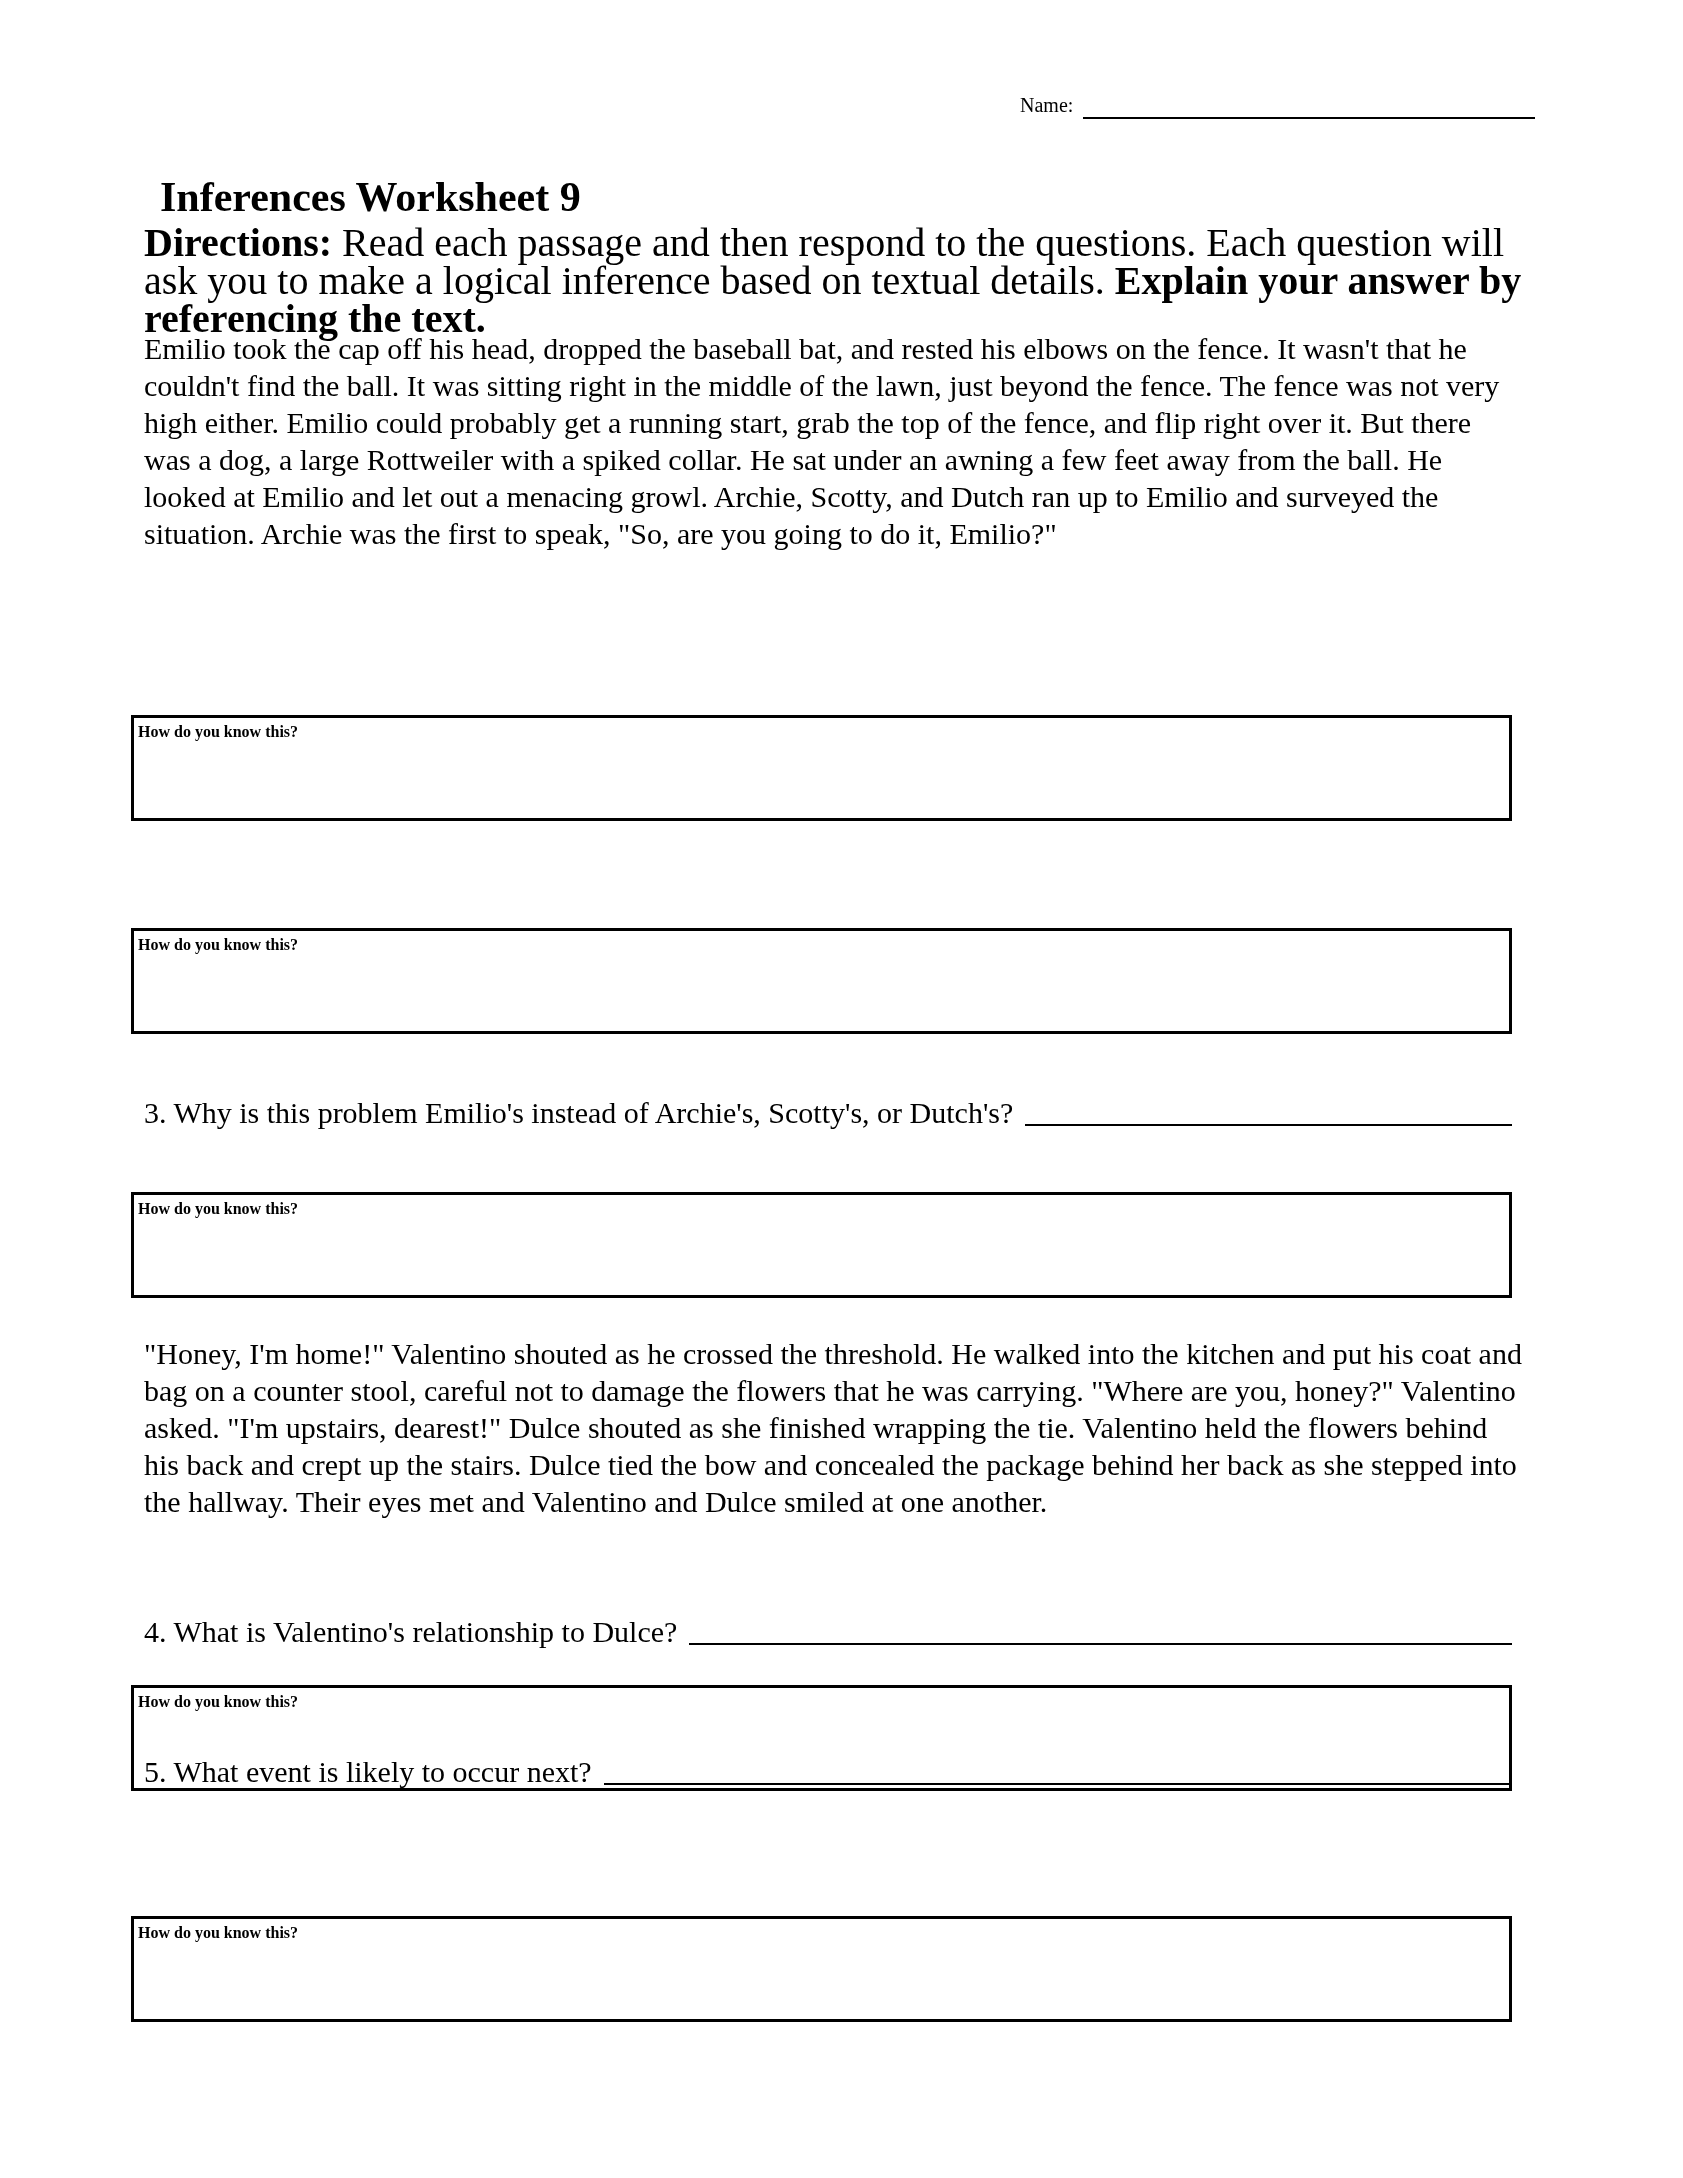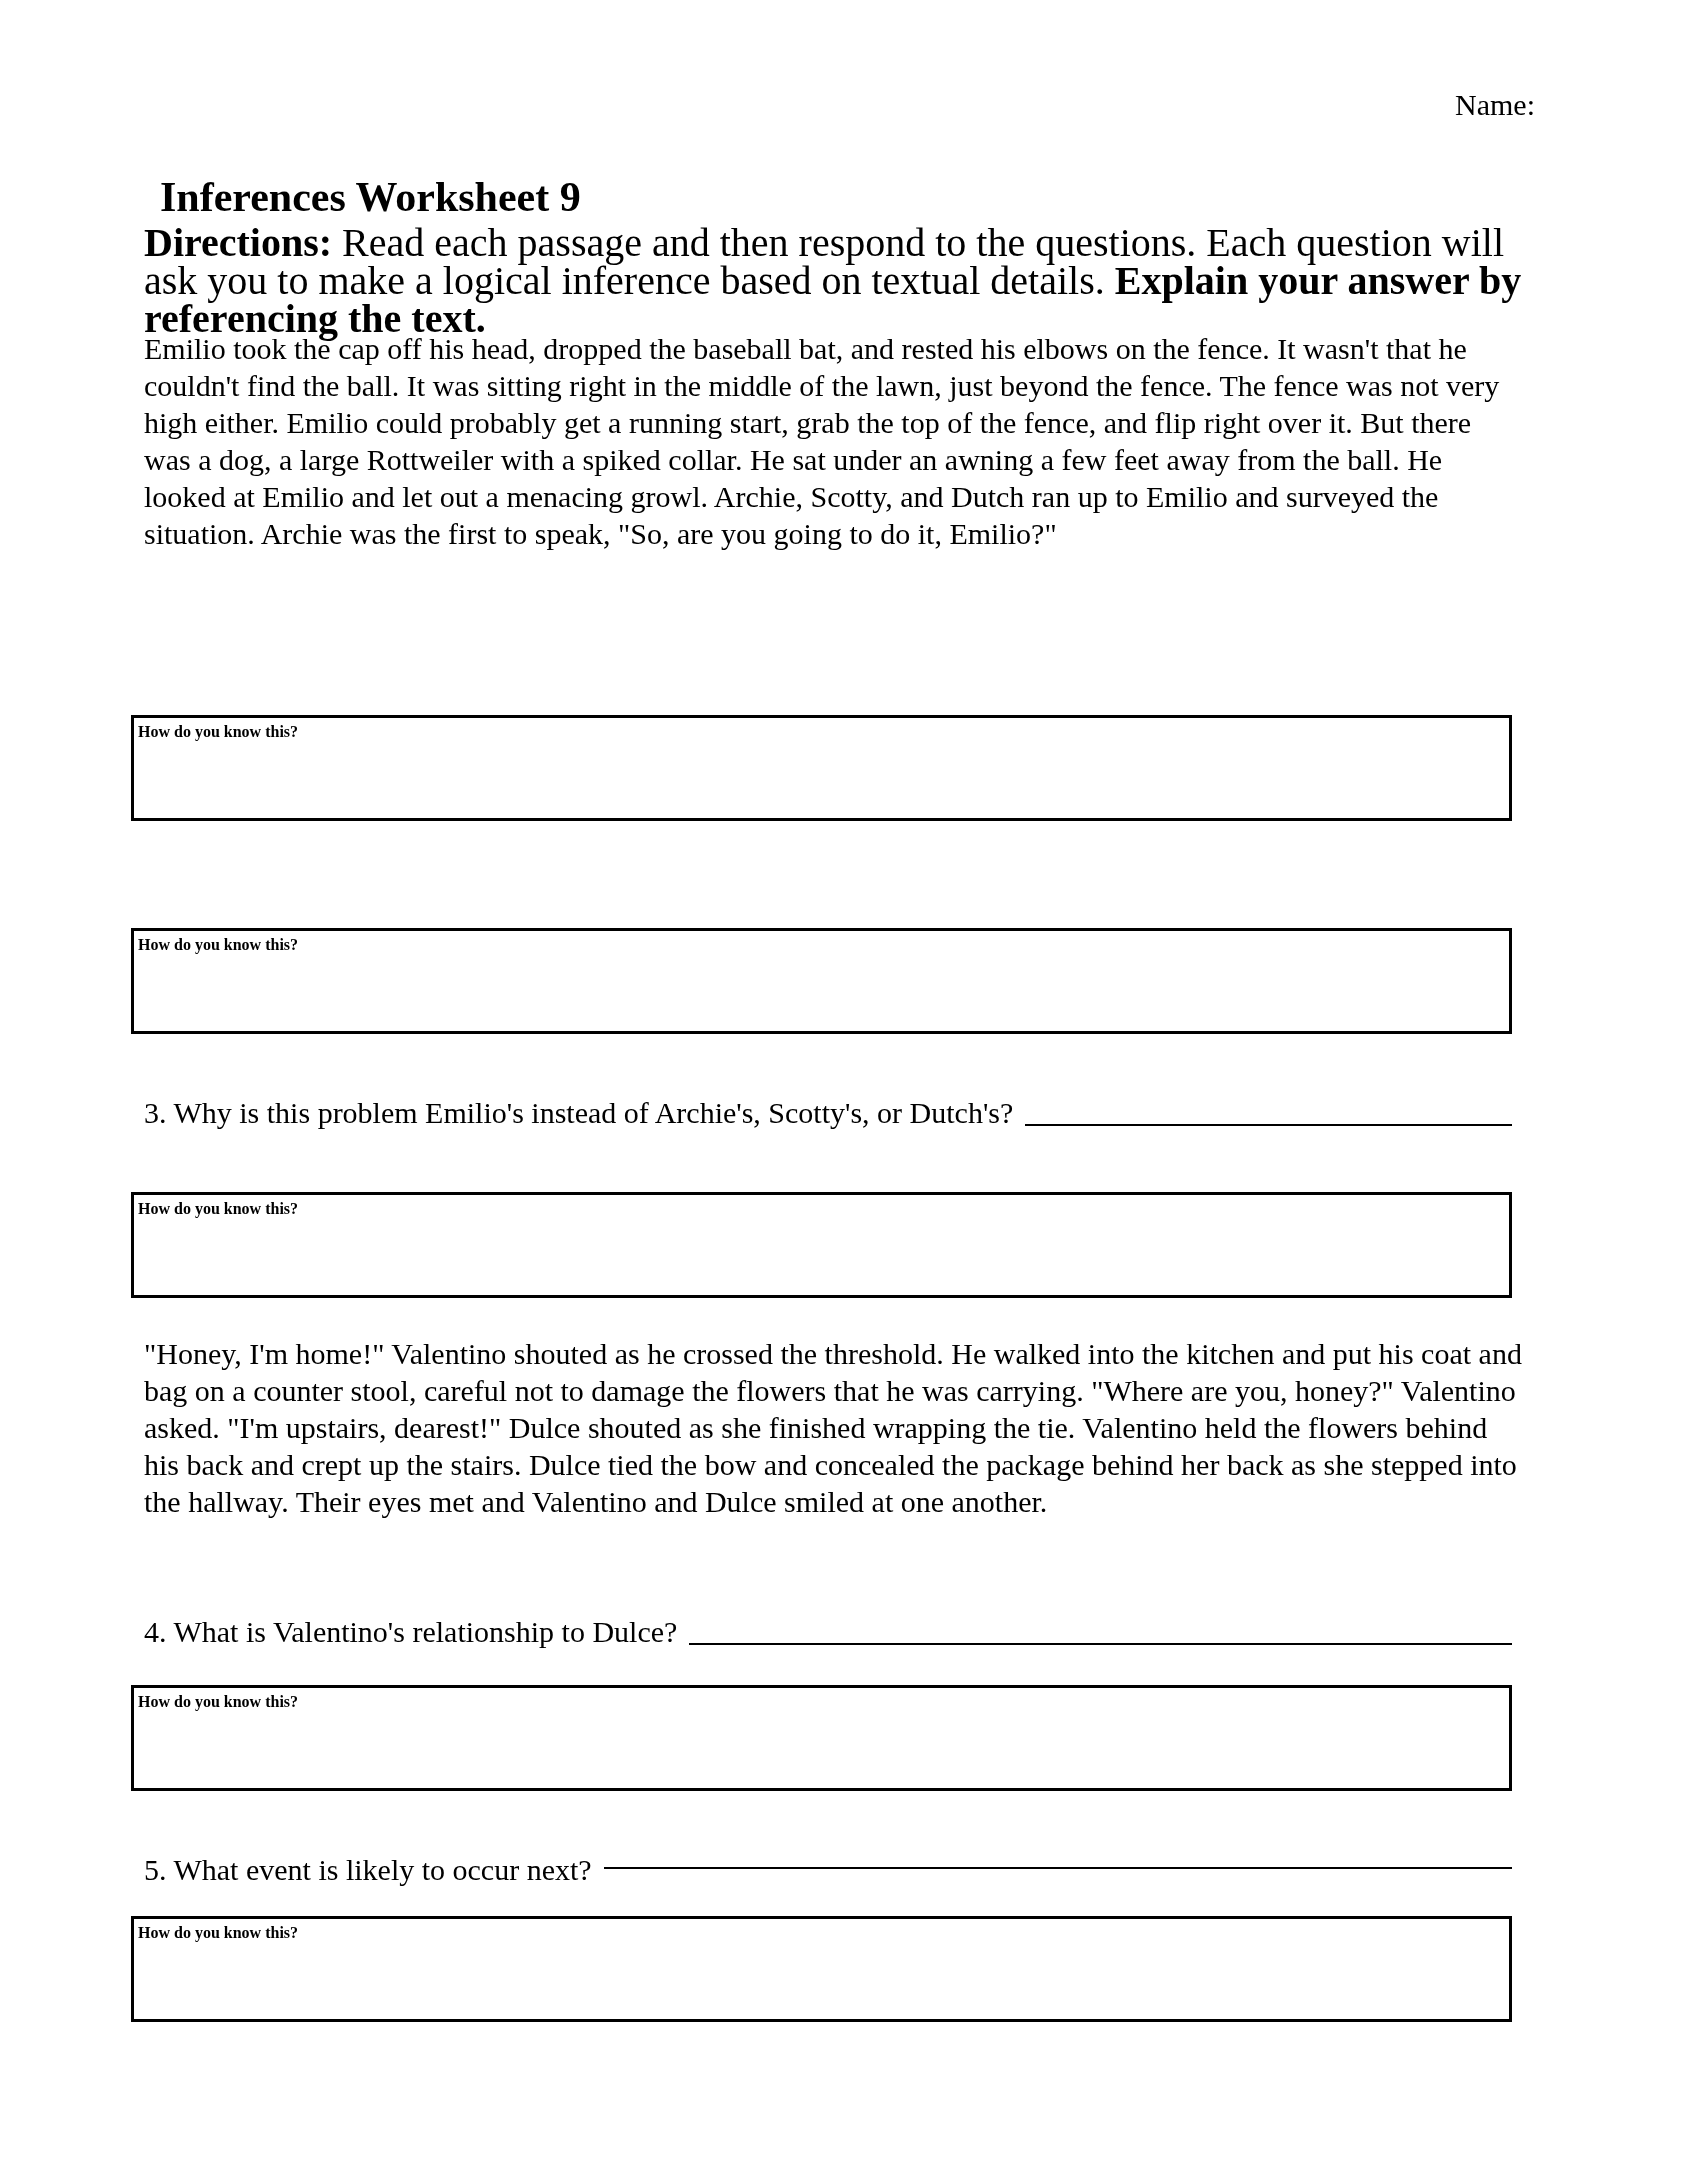--- a/index.html
+++ b/index.html
@@ -13,23 +13,22 @@
     overflow:hidden;
     margin:0 auto;
   }
   .name-row{
     position:absolute;
     top:87px;
     left:1020px;
     width:515px;
     display:flex;
     align-items:flex-end;
-    font-size:30px;
+    font-size:20px;
     line-height:36px;
-    flex-direction:column;
   }
   .name-blank{
     flex:1;
     border-bottom:2px solid #000;
     margin-left:10px;
     margin-bottom:4px;
     height:1px;
   }
   .title{
     position:absolute;
@@ -126,21 +125,21 @@
   <p class="passage" style="top:1335px;">"Honey, I'm home!" Valentino shouted as he crossed the threshold. He walked into the kitchen and put his coat and bag on a counter stool, careful not to damage the flowers that he was carrying. "Where are you, honey?" Valentino asked. "I'm upstairs, dearest!" Dulce shouted as she finished wrapping the tie. Valentino held the flowers behind his back and crept up the stairs. Dulce tied the bow and concealed the package behind her back as she stepped into the hallway. Their eyes met and Valentino and Dulce smiled at one another.</p>
 
   <div class="question" style="top:1589px;margin-top:24px;">
     <span class="q-text">4. What is Valentino's relationship to Dulce?</span>
     <span class="q-blank"></span>
   </div>
   <div class="answer-box" style="top:1685px;">
     <span class="box-label">How do you know this?</span>
   </div>
 
-  <div class="question" style="top:1851px;align-items:center;">
+  <div class="question" style="top:1753px;">
     <span class="q-text">5. What event is likely to occur next?</span>
     <span class="q-blank"></span>
   </div>
   <div class="answer-box" style="top:1916px;">
     <span class="box-label">How do you know this?</span>
   </div>
 
 </div>
 
 

